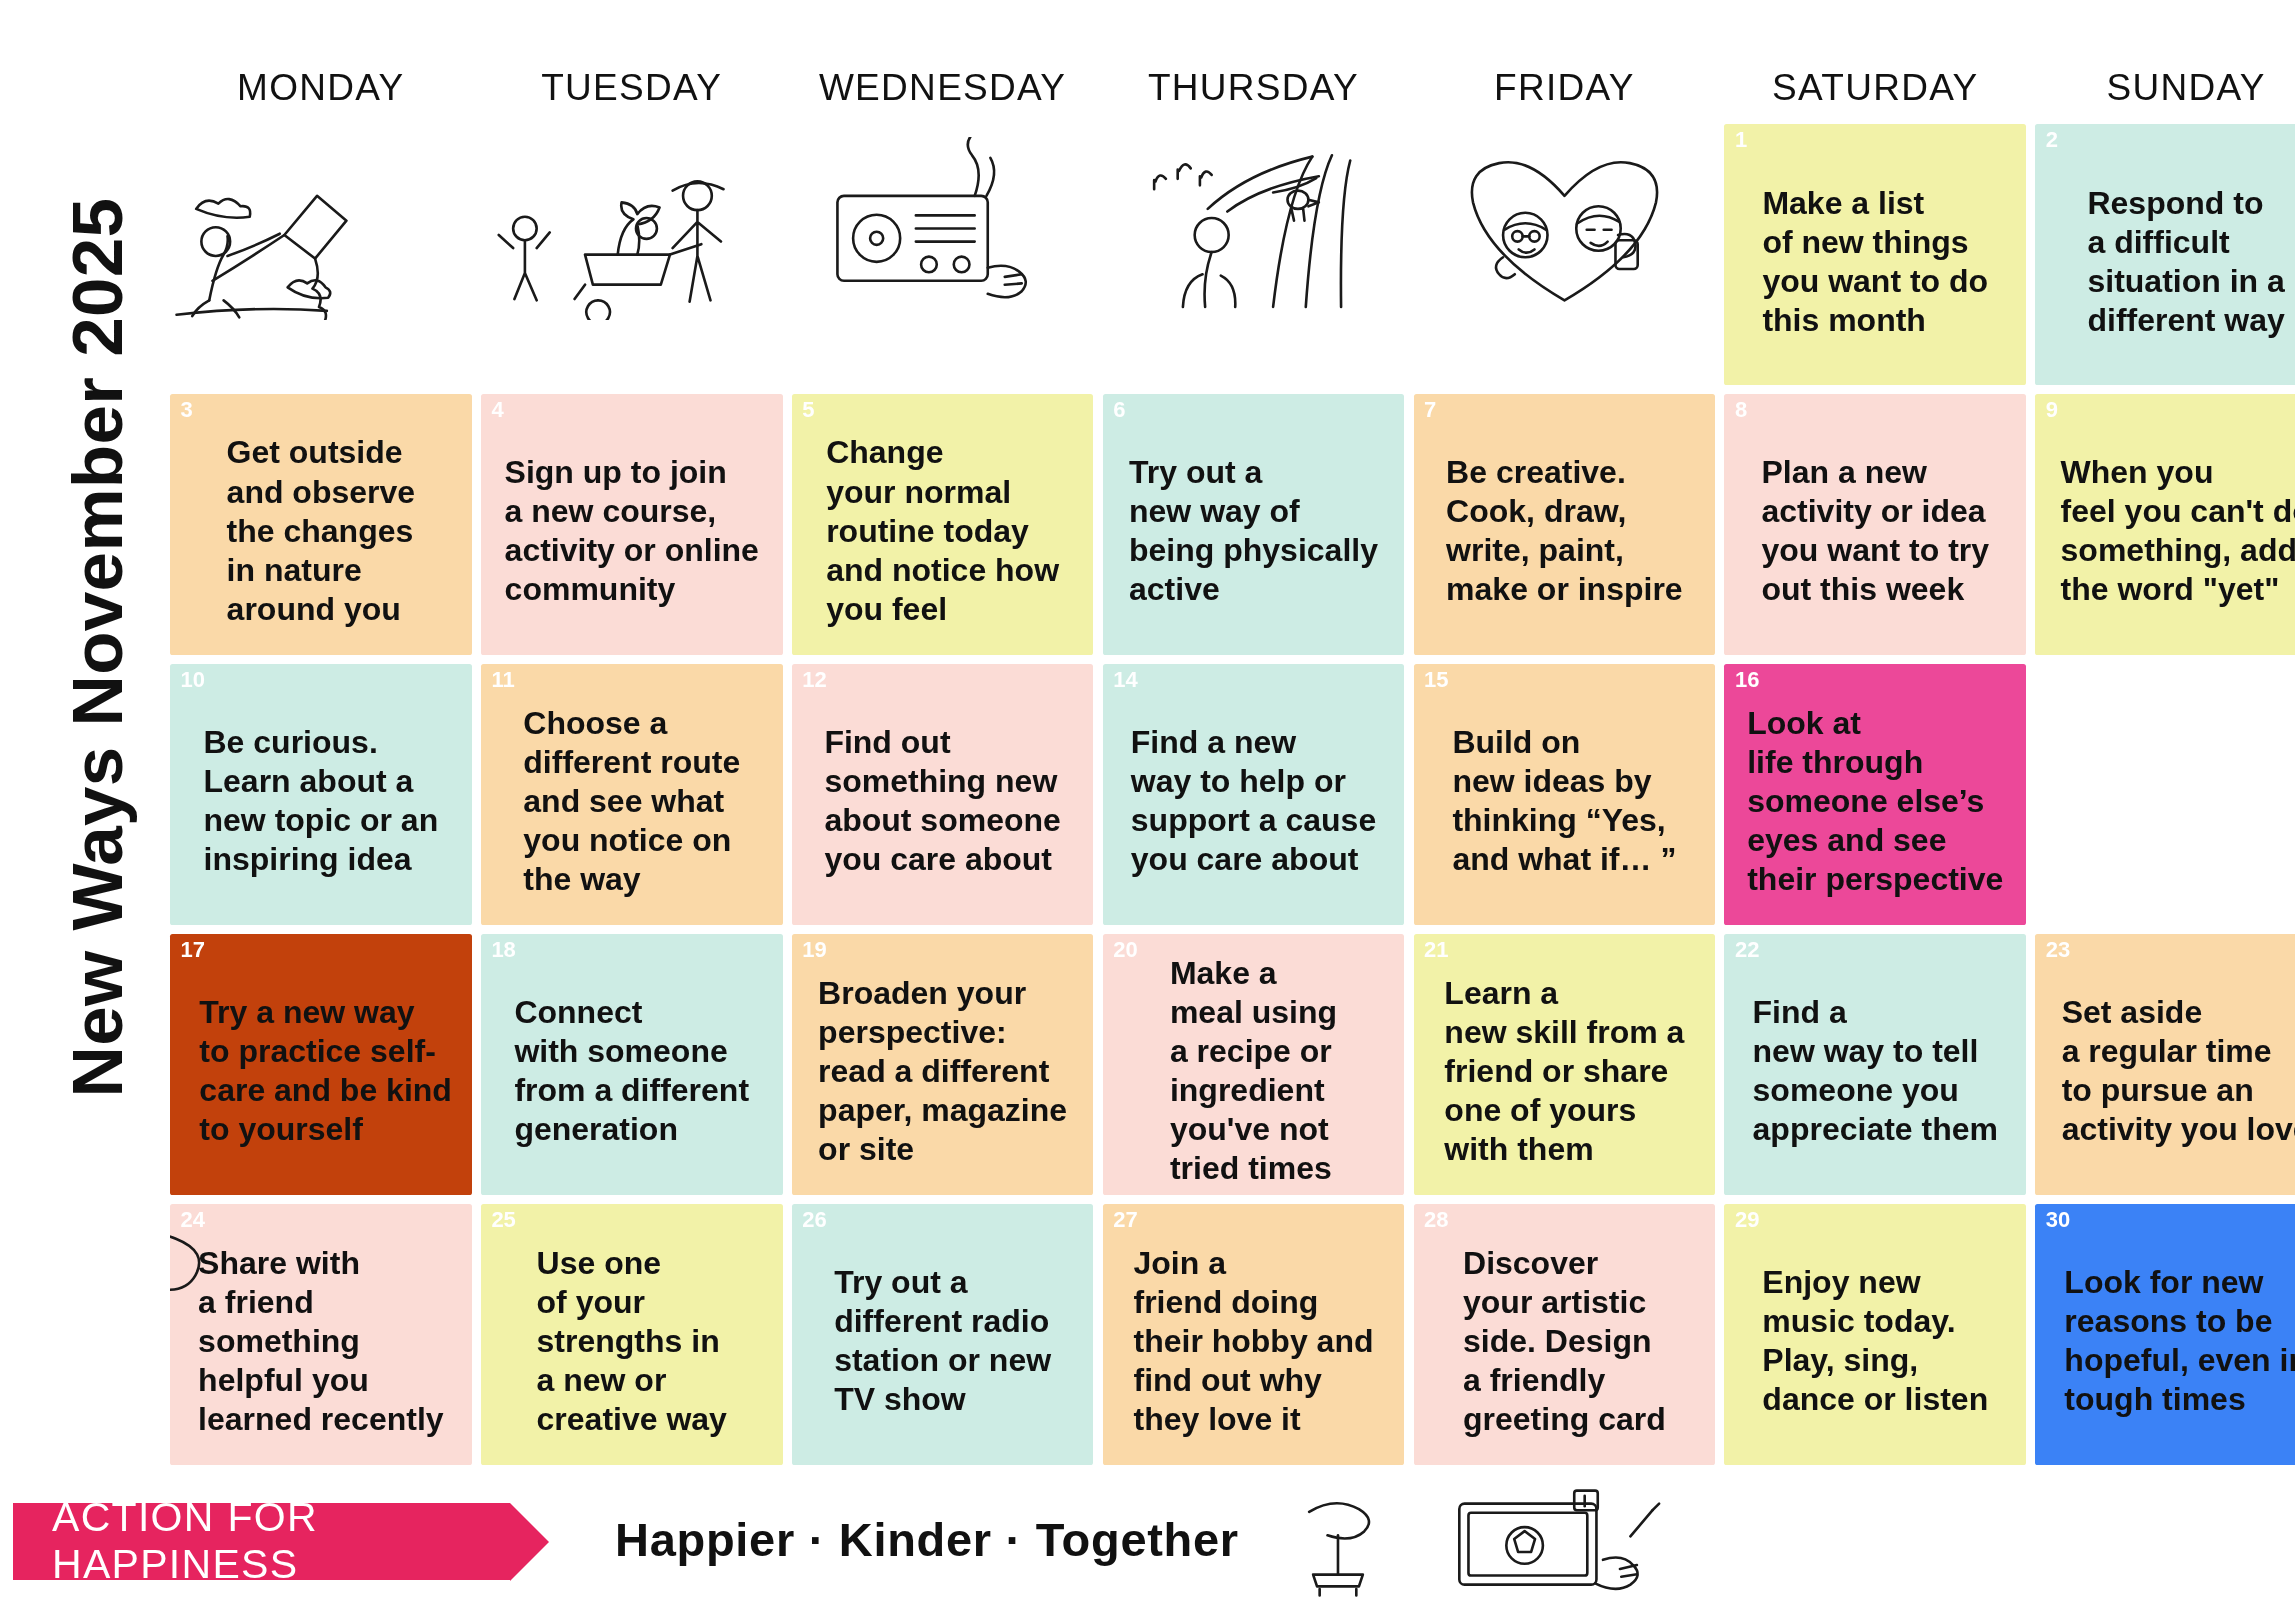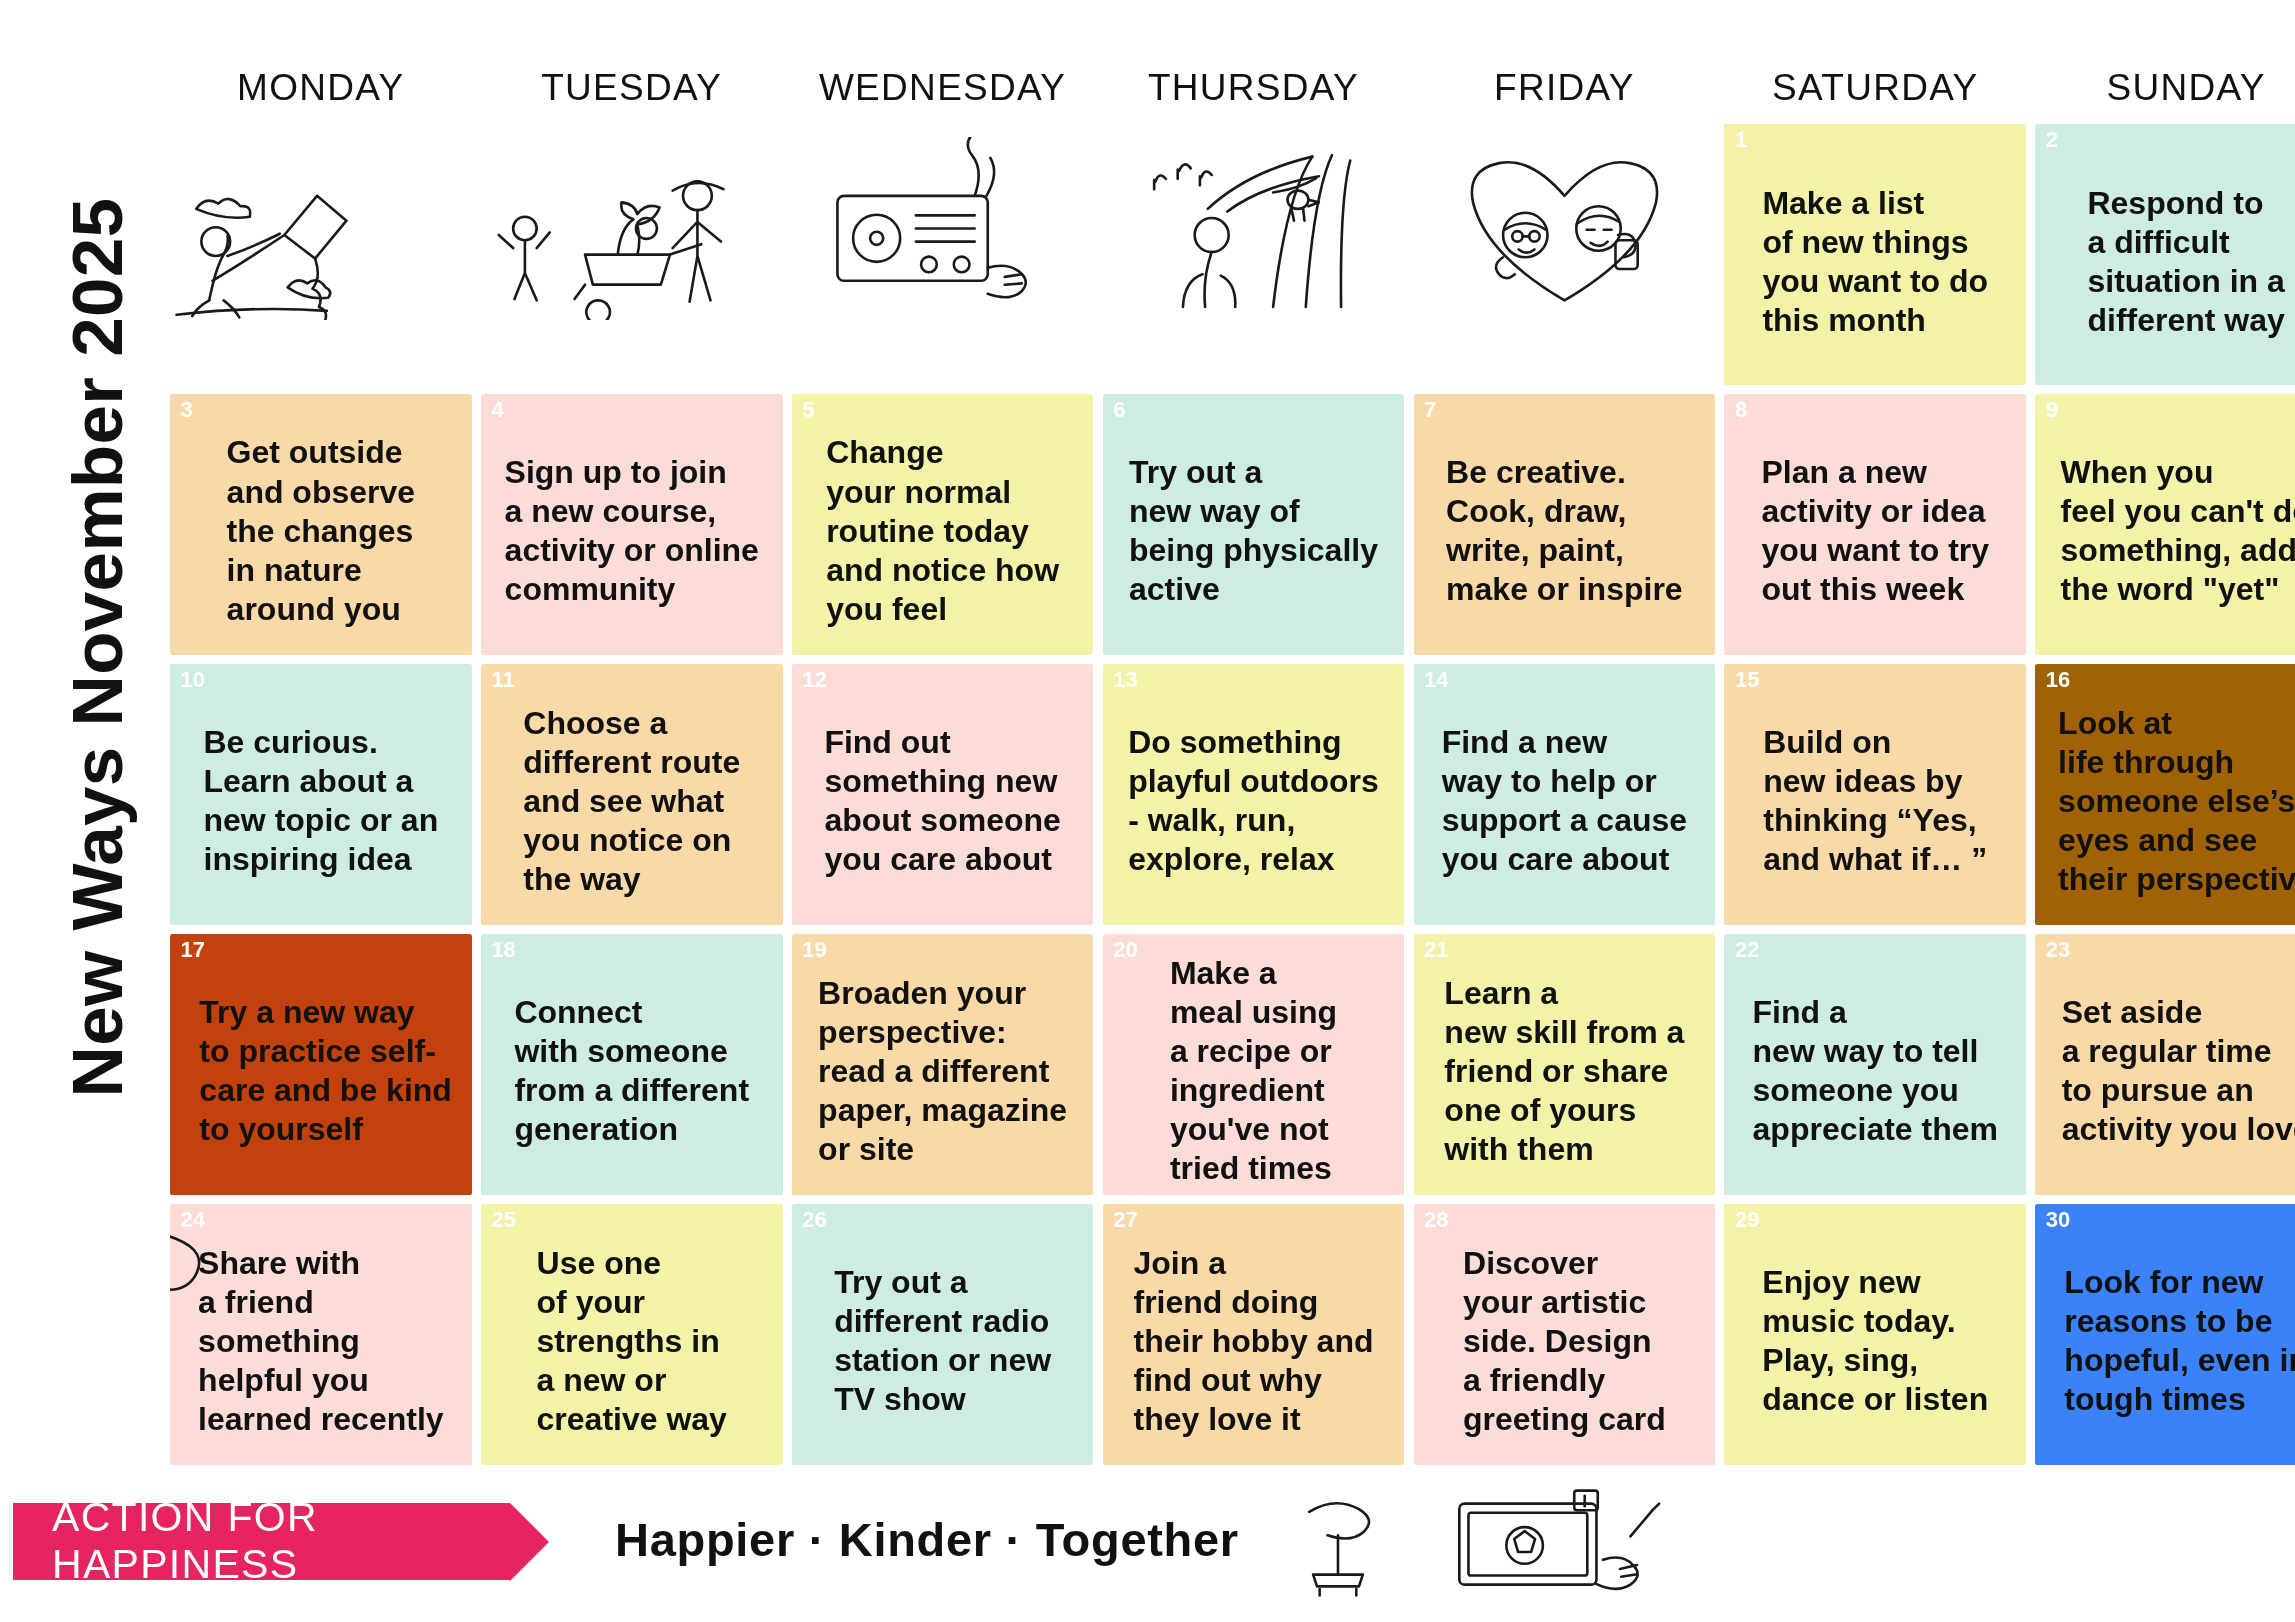--- a/index.html
+++ b/index.html
@@ -363,42 +363,35 @@
 you notice on
 the way</div>
         </div>
         <div class="cell" style="background: rgb(251, 220, 214);">
           <div class="daynum">12</div>
           <div class="cell-text">Find out
 something new
 about someone
 you care about</div>
         </div>
-        <div class="cell" style="background: rgb(242, 242, 168);">
-          <div class="daynum">13</div>
-          <div class="cell-text">Do something
-playful outdoors
-- walk, run,
-explore, relax</div>
-        </div>
         <div class="cell" style="background: rgb(205, 236, 228);">
           <div class="daynum">14</div>
           <div class="cell-text">Find a new
 way to help or
 support a cause
 you care about</div>
         </div>
         <div class="cell" style="background: rgb(250, 217, 168);">
           <div class="daynum">15</div>
           <div class="cell-text">Build on
 new ideas by
 thinking “Yes,
 and what if… ”</div>
         </div>
-        <div class="cell" style="background: #a16207;">
+        <div class="cell" style="background: #ec4899;">
           <div class="daynum">16</div>
           <div class="cell-text">Look at
 life through
 someone else’s
 eyes and see
 their perspective</div>
         </div>
       </div>
 
       <div class="week">

